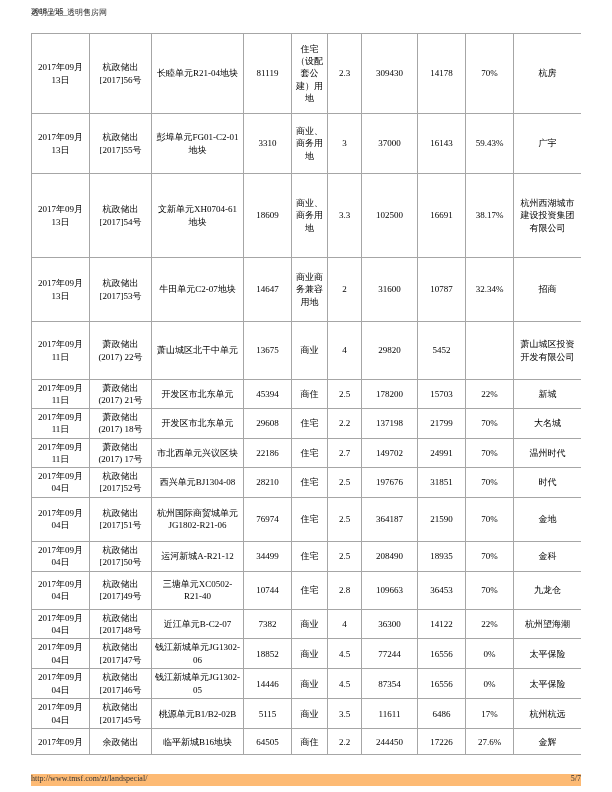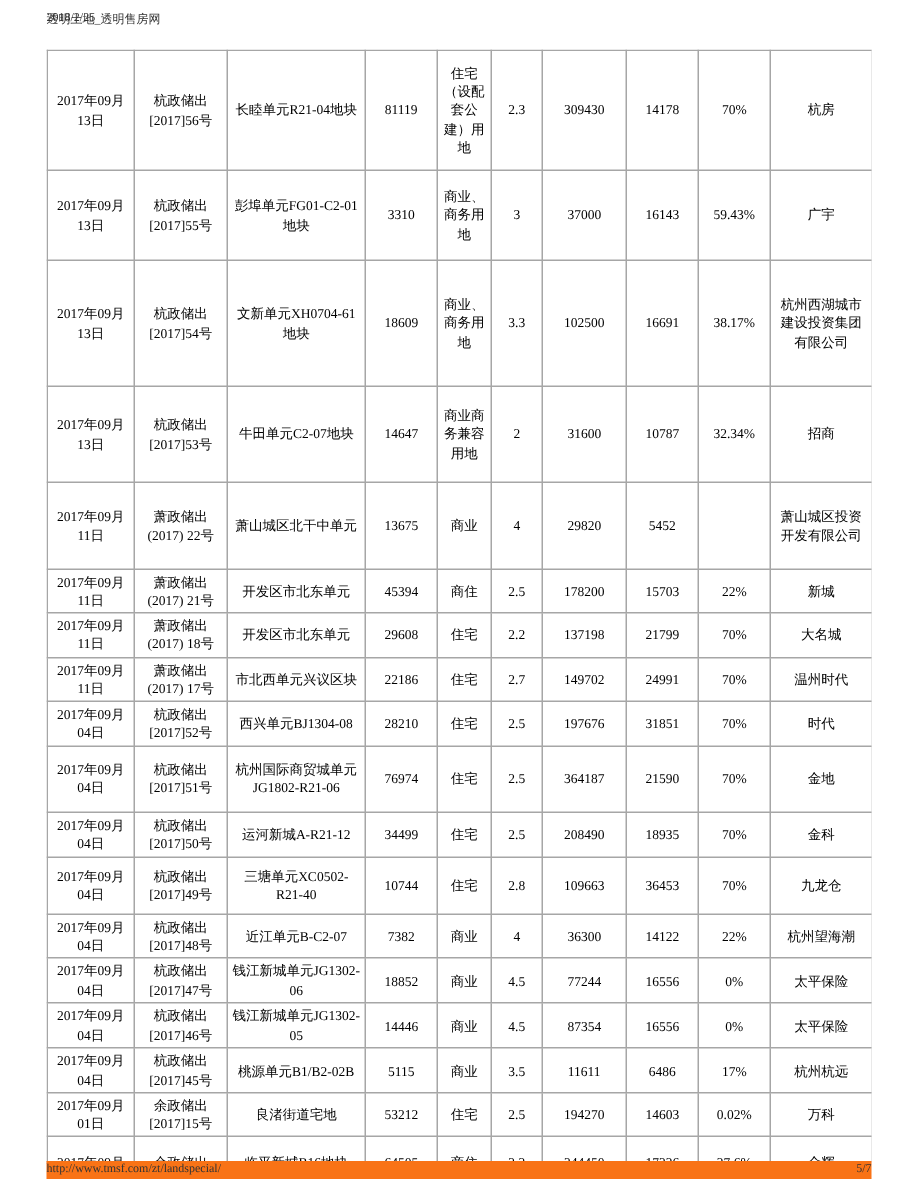--- a/index.html
+++ b/index.html
@@ -67,21 +67,21 @@
   table.land tr:nth-child(17) { height: 26px; }
   table.land tr:nth-child(18) { height: 34px; }
   .footer {
     position: absolute;
     bottom: 6px;
     left: 31px;
     right: 31px;
     height: 12px;
     font-size: 8px;
     color: #333;
-    background: #f97316;
+    background: #fdba74;
     display: flex;
     justify-content: space-between;
   }
 </style>
 </head>
 <body>
 
 <div class="page">
 
   <div class="header">
@@ -290,32 +290,20 @@
             <td>桃源单元B1/B2-02B</td>
             <td>5115</td>
             <td>商业</td>
             <td>3.5</td>
             <td>11611</td>
             <td>6486</td>
             <td>17%</td>
             <td>杭州杭远</td>
           </tr>
           <tr>
-            <td>2017年09月01日</td>
-            <td>余政储出[2017]15号</td>
-            <td>良渚街道宅地</td>
-            <td>53212</td>
-            <td>住宅</td>
-            <td>2.5</td>
-            <td>194270</td>
-            <td>14603</td>
-            <td>0.02%</td>
-            <td>万科</td>
-          </tr>
-          <tr>
             <td>2017年09月</td>
             <td>余政储出</td>
             <td>临平新城B16地块</td>
             <td>64505</td>
             <td>商住</td>
             <td>2.2</td>
             <td>244450</td>
             <td>17226</td>
             <td>27.6%</td>
             <td>金辉</td>

